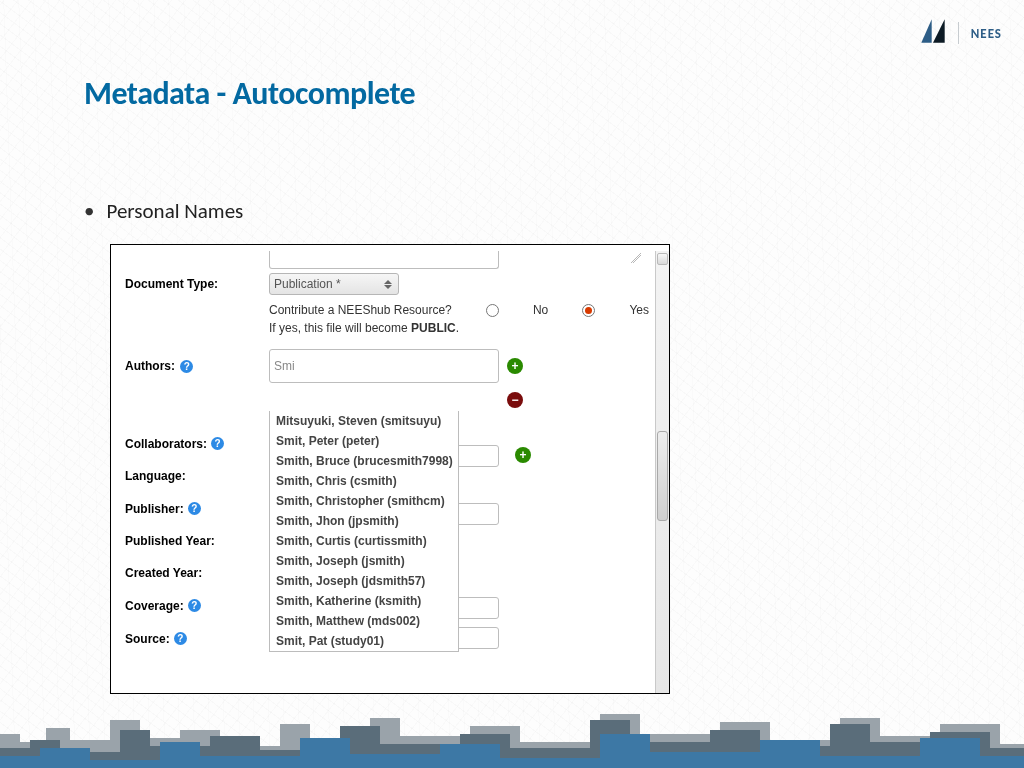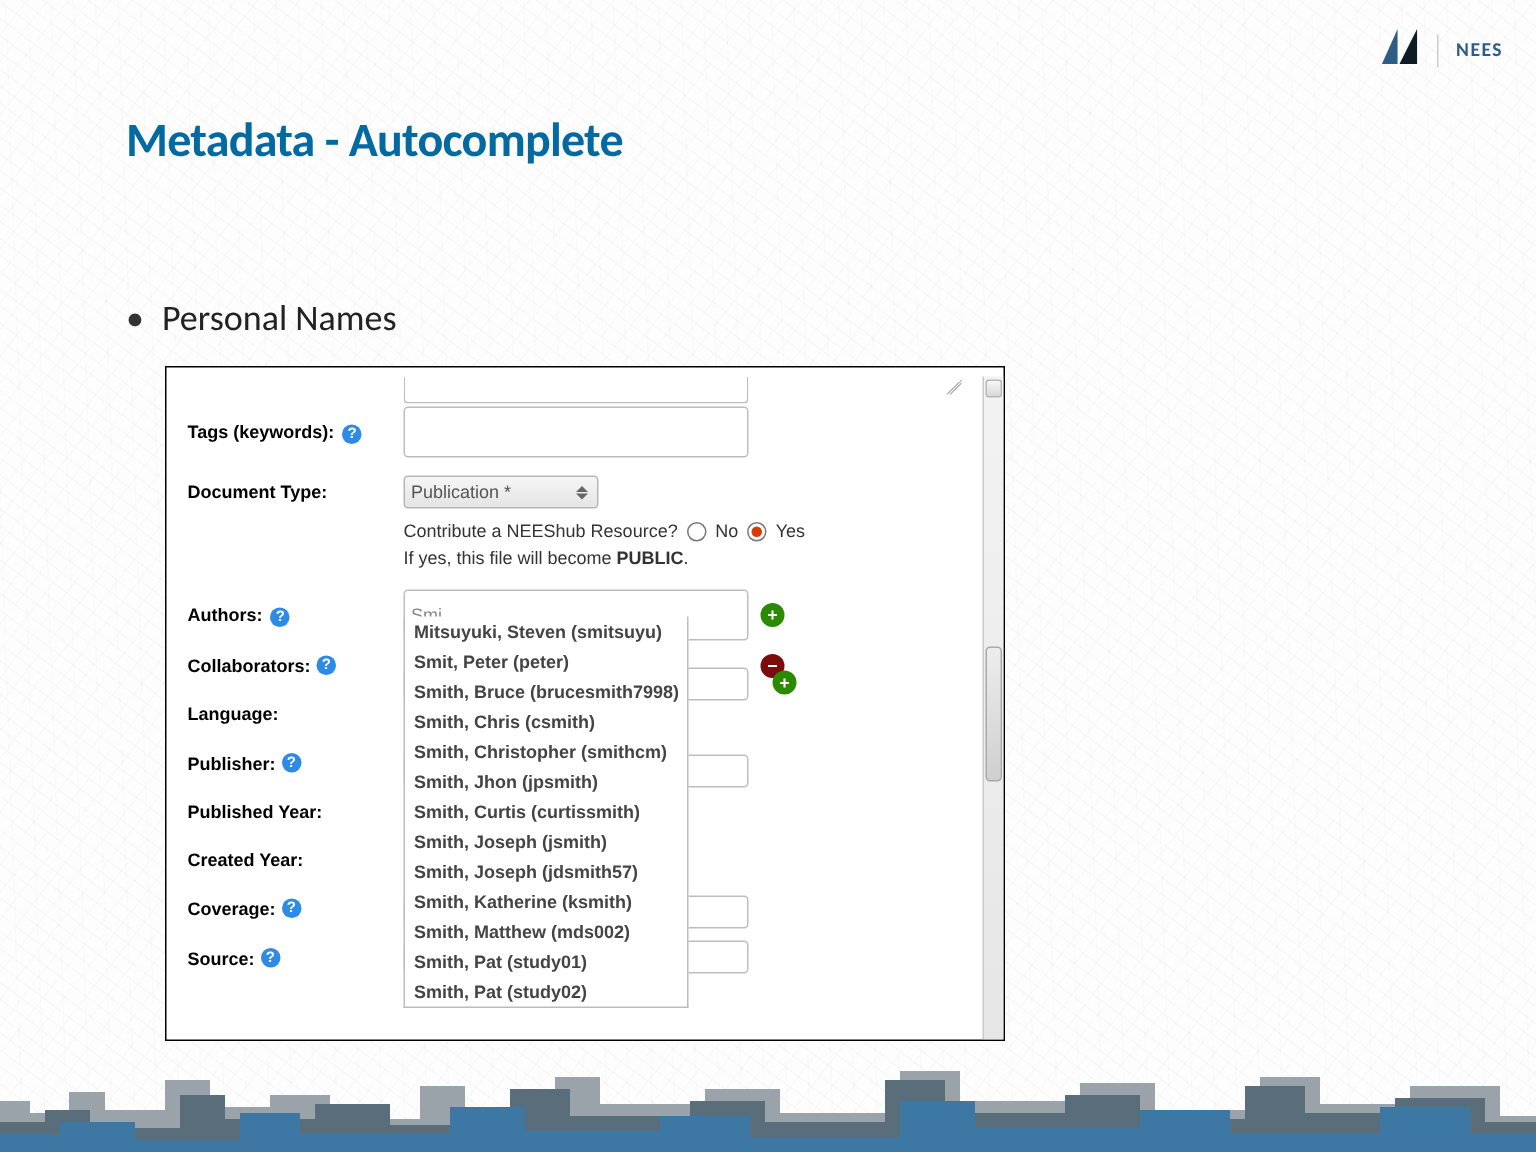--- a/index.html
+++ b/index.html
@@ -17,21 +17,21 @@
   
   .branding { position: absolute; top: 18px; right: 22px; display: flex; align-items: center; gap: 12px; }
   .branding svg { width: 26px; height: 26px; }
   .brand-divider { width: 1px; height: 22px; background: #c7ccd0; }
   .brand-text { font-size: 13px; font-weight: 700; color: #2d5d86; letter-spacing: 1px; }
 
   
   .slide-title { position: absolute; top: 74px; left: 84px; font-size: 32px; font-weight: 700; color: #0369a1; letter-spacing: -0.5px; }
 
   
-  .bullet-row { position: absolute; top: 198px; left: 84px; font-size: 24px; color: #222; }
+  .bullet-row { position: absolute; top: 198px; left: 84px; font-size: 21px; color: #222; }
   .bullet-row .bullet { margin-right: 12px; color: #333; }
 
   
   .app-panel { position: absolute; top: 244px; left: 110px; width: 560px; height: 450px; background: #fff; border: 1px solid #000; padding: 6px 0 0 0; overflow: hidden; }
   .app-inner { position: relative; width: 100%; height: 100%; font-family: Arial, sans-serif; font-size: 12px; color: #000; }
   .scrollbar { position: absolute; right: 0; top: 0; width: 14px; height: 100%; background: linear-gradient(#f3f3f3,#e6e6e6); border-left: 1px solid #c9c9c9; border-radius: 0; }
   .scrollbar::before { content:""; position:absolute; top:2px; left:1px; right:1px; height:10px; background:linear-gradient(#f7f7f7,#d8d8d8); border:1px solid #b9b9b9; border-radius:2px; }
   .scroll-thumb { position:absolute; top:180px; left:1px; right:1px; height:90px; background:linear-gradient(#ededed,#cfcfcf); border:1px solid #a9a9a9; border-radius:3px; }
 
   .form-area { padding: 2px 20px 0 14px; position: relative; }
@@ -40,21 +40,21 @@
   .lab { flex: 0 0 144px; font-weight: 700; font-size: 12px; color:#000; }
   .help { display:inline-block; width:13px; height:13px; border-radius:50%; background:#2d8ae5; color:#fff; font-size:10px; font-weight:700; text-align:center; line-height:13px; margin-left:2px; }
   .input { height:22px; width:230px; border:1px solid #bdbdbd; border-radius:3px; background:#fff; padding:16px 4px; font-size:12px; color:#777; }
   .select { height:22px; width:130px; border:1px solid #b6b6b6; border-radius:3px; background:linear-gradient(#f6f6f6,#e4e4e4); font-size:12px; color:#555; padding:0 4px; display:flex; align-items:center; justify-content:space-between; }
   .spinners { width:10px; display:flex; flex-direction:column; gap:1px; }
   .spinners span { width:0;height:0;border-left:4px solid transparent;border-right:4px solid transparent; }
   .spinners .up{ border-bottom:4px solid #666; }
   .spinners .dn{ border-top:4px solid #666; }
 
   .contribute-block { margin-left:144px; font-size:12px; color:#333; margin-top:2px; }
-  .contribute-line { display:flex; align-items:center; gap:6px; }
+  .contribute-line { display:flex; align-items:center; gap:6px;justify-content:space-between; }
   .radio { width:13px; height:13px; border:1px solid #777; border-radius:50%; background:#fff; display:inline-block; }
   .radio.sel::after { content:""; display:block; margin:2px; width:7px; height:7px; border-radius:50%; background:#d83a00; }
   .pub { font-weight:700; }
 
   .icon-btn { width:16px; height:16px; border-radius:50%; display:inline-flex; align-items:center; justify-content:center; margin-left:8px; color:#fff; font-weight:700; font-size:12px; line-height:1; }
   .icon-btn.add { background:#2a8a00; }
   .icon-btn.del { background:#7a0c0c; }
 
   
   .ac { position:absolute; left:158px; top:160px; width:190px; background:#fff; border:1px solid #bcbcbc; border-top:none; font-size:12px; color:#444;font-weight:bold; }
@@ -101,24 +101,20 @@
 </div>
 
 <div class="app-panel">
   <div class="app-inner">
     <div class="grip-top"></div>
     <div class="top-input-outline"></div>
 
     <div class="form-area">
       <div style="height:18px"></div>
 
-      <div class="row high">
-        <div class="lab"><span>Tags (keywords):</span> <span class="help">?</span></div>
-        <input class="input" style="">
-      </div>
 
       <div class="row">
         <div class="lab"><span>Document Type:</span></div>
         <div class="select">
           <span>Publication *</span>
           <span class="spinners">
               <span class="up"></span>
               <span class="dn"></span>
             </span>
         </div>
@@ -197,22 +193,21 @@
         <div>Smit, Peter (peter)</div>
         <div>Smith, Bruce (brucesmith7998)</div>
         <div>Smith, Chris (csmith)</div>
         <div>Smith, Christopher (smithcm)</div>
         <div>Smith, Jhon (jpsmith)</div>
         <div>Smith, Curtis (curtissmith)</div>
         <div>Smith, Joseph (jsmith)</div>
         <div>Smith, Joseph (jdsmith57)</div>
         <div>Smith, Katherine (ksmith)</div>
         <div>Smith, Matthew (mds002)</div>
-        <div>Smith, Pat (study01)</div>
-        <div>Smith, Pat (study02)</div>
+        <div>Smit, Pat (study01)</div>
       </div>
     </div>
 
     <div class="scrollbar">
       <div class="scroll-thumb"></div>
     </div>
   </div>
 </div>
 
 <div class="skyline">

